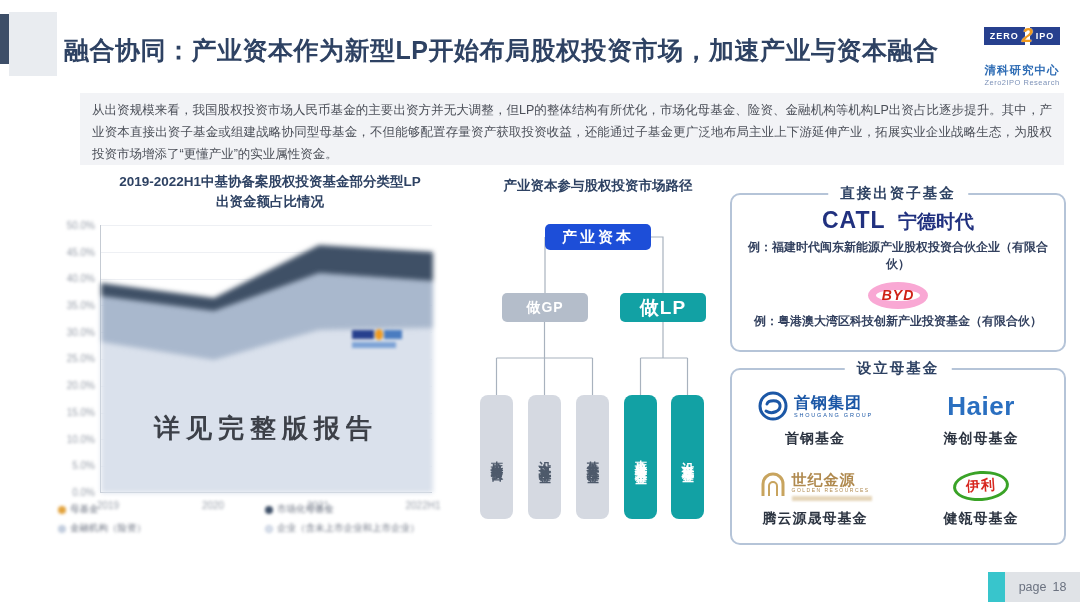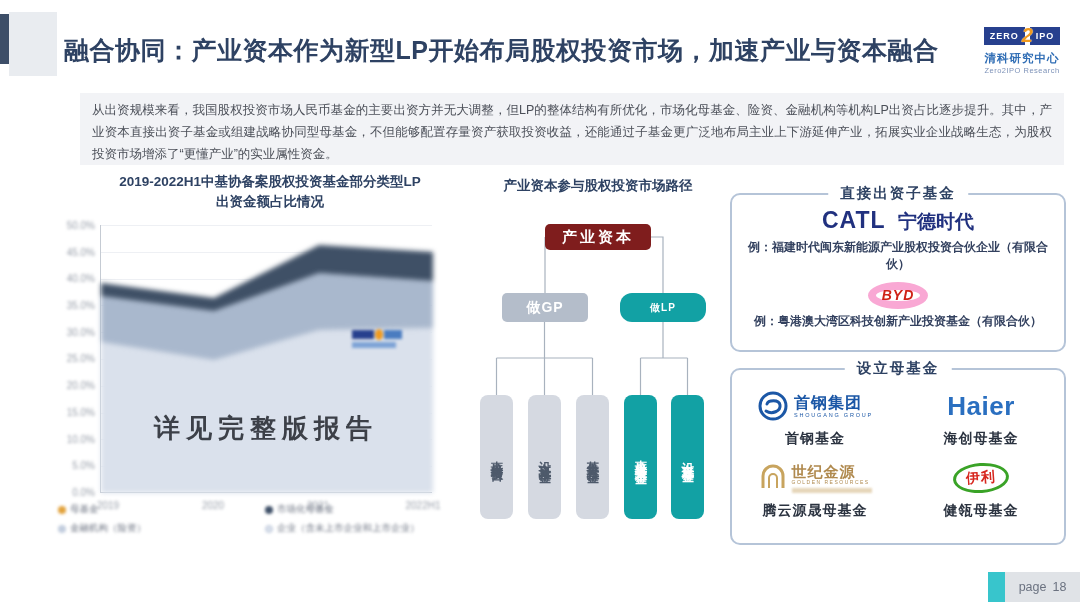--- a/index.html
+++ b/index.html
@@ -8,21 +8,21 @@
 
   
   .accent-dark { position:absolute; left:0; top:14px; width:9px; height:50px; background:#3d4e68; }
   .accent-light { position:absolute; left:9px; top:12px; width:48px; height:64px; background:#e9ecf0; }
   .page-title { position:absolute; left:64px; top:34px; width:880px; font-size:25px; font-weight:bold; color:#2e4263; letter-spacing:0.5px; }
 
   .brand { position:absolute; right:12px; top:24px; width:92px; text-align:center; }
   .brand-row { display:flex; align-items:center; justify-content:center; position:relative; }
   .brand-box { background:#27408e; color:#fff; font-size:9px; font-weight:bold; letter-spacing:1px; padding:3px 5px; border:1px solid #27408e; }
   .brand-two { color:#f09a1f; font-size:20px; font-weight:bold; font-style:italic; margin:0 -3px; z-index:2; text-shadow:0 0 1px #fff; }
-  .brand-cn { margin-top:4px; font-size:11.5px; font-weight:bold; color:#2f6db5; letter-spacing:1px; }
+  .brand-cn { margin-top:16px; font-size:11.5px; font-weight:bold; color:#2f6db5; letter-spacing:1px; }
   .brand-en { font-size:7.5px; color:#7d92b8; letter-spacing:0.5px; }
 
   
   .intro { position:absolute; left:80px; top:93px; width:984px; height:72px; background:#f2f3f6; padding:7px 12px; font-size:12.5px; line-height:1.75; color:#4b4f58; text-align:justify; }
 
   
   .chart-title { position:absolute; left:70px; top:172px; width:400px; text-align:center; font-size:13.5px; font-weight:bold; color:#2e4263; line-height:1.5; }
   .y-axis { position:absolute; left:40px; top:220px; width:55px; height:278px; display:flex; flex-direction:column; justify-content:space-between; align-items:flex-end; font-size:10px; color:#9aa0ab; filter:blur(1.5px); }
   .plot { position:absolute; left:100px; top:225px; width:332px; height:268px; border-left:1px solid #c5cbd3; border-bottom:1px solid #c5cbd3;
           background:repeating-linear-gradient(to bottom, #eef0f4 0 1px, transparent 1px 26.8px); }
@@ -38,41 +38,41 @@
   .wm-logo .r1 { display:flex; align-items:center; gap:1px; }
   .wm-r-navy { width:22px; height:9px; background:#27408e; }
   .wm-r-orange { width:8px; height:11px; background:#f09a1f; border-radius:50%; }
   .wm-r-blue { width:18px; height:9px; background:#4a7cc0; }
   .wm-logo .r2 { margin-top:2px; width:44px; height:6px; background:#7ea3d6; }
 
   
   .flow-title { position:absolute; left:478px; top:177px; width:240px; text-align:center; font-size:13.5px; font-weight:bold; color:#2e4263; }
   .flow-lines { position:absolute; left:470px; top:195px; width:250px; height:330px; }
   .fbox { position:absolute; display:flex; align-items:center; justify-content:center; border-radius:5px; color:#fff; font-weight:bold; }
-  .fbox-root { left:545px; top:224px; width:106px; height:26px; background:#7f1d1d; font-size:15px; letter-spacing:3px; }
+  .fbox-root { left:545px; top:224px; width:106px; height:26px; background:#1d4ed8; font-size:15px; letter-spacing:3px; }
   .fbox-gp { left:502px; top:293px; width:86px; height:29px; background:#b4bdca; font-size:14px; letter-spacing:1px; }
-  .fbox-lp { left:620px; top:293px; width:86px; height:29px; background:#12a1a4; font-size:10px; letter-spacing:1px;border-radius:12px; }
+  .fbox-lp { left:620px; top:293px; width:86px; height:29px; background:#12a1a4; font-size:19px; letter-spacing:1px; }
   .vbox { position:absolute; top:395px; width:33px; height:124px; border-radius:8px; display:flex; align-items:center; justify-content:center;
           writing-mode:vertical-rl; text-orientation:upright; font-size:12.5px; font-weight:bold; letter-spacing:2px; }
   .vbox-gray { background:#d5d9e1; color:#4e5a6b; }
   .vbox-teal { background:#12a1a4; color:#ffffff; }
   .vb1 { left:480px; } .vb2 { left:528px; } .vb3 { left:576px; } .vb4 { left:624px; } .vb5 { left:671px; }
 
   
   .panel { position:absolute; left:730px; width:336px; border:2px solid #b5c4d8; border-radius:10px; background:#fff; }
   .panel-direct { top:193px; height:159px; }
   .panel-fof { top:368px; height:177px; }
   .panel-title { position:absolute; top:-11px; left:50%; transform:translateX(-50%); background:#fff; padding:0 12px; font-size:14.5px; font-weight:bold; color:#2e4263; letter-spacing:2px; white-space:nowrap; }
   .catl-row { margin-top:12px; text-align:center; color:#21317f; }
   .catl-en { font-size:23px; font-weight:900; letter-spacing:1px; }
   .catl-cn { font-size:19px; font-weight:900; margin-left:8px; }
   .example { margin:4px auto 0; width:300px; text-align:center; font-size:12px; font-weight:600; color:#33415f; line-height:1.45; }
   .byd-wrap { margin-top:8px; text-align:center; }
   .byd { display:inline-flex; align-items:center; justify-content:center; width:60px; height:27px; border:8px solid #f9a8d4; border-radius:50%; color:#cf2317; font-weight:900; font-style:italic; font-size:14px; letter-spacing:1px; }
-  .fof-grid { display:grid; grid-template-columns:1fr 1fr; margin-top:16px; row-gap:10px; }
+  .fof-grid { display:grid; grid-template-columns:1fr 1fr; margin-top:16px; row-gap:18px; }
   .fof-cell { display:flex; flex-direction:column; align-items:center; justify-content:flex-start; }
   .logo-row { display:flex; align-items:center; gap:5px; height:40px; }
   .logo-col { display:flex; flex-direction:column; line-height:1.1; }
   .sg-cn { font-size:16px; font-weight:bold; color:#1b57a6; letter-spacing:1px; }
   .sg-en { font-size:5.5px; color:#1b57a6; letter-spacing:1.8px; }
   .haier { font-size:26px; font-weight:900; color:#2a6fc0; letter-spacing:0.5px; }
   .gr-cn { font-size:15px; font-weight:bold; color:#b08a4f; letter-spacing:1px; }
   .gr-en { font-size:5px; color:#b08a4f; letter-spacing:1.5px; }
   .gr-slogan { margin-top:2px; width:80px; height:5px; background:#e6d6ba; filter:blur(1px); }
   .yili { display:inline-flex; align-items:center; justify-content:center; width:56px; height:30px; border:3px solid #3aa327; border-radius:50%; transform:rotate(-4deg); background:#fff; }

